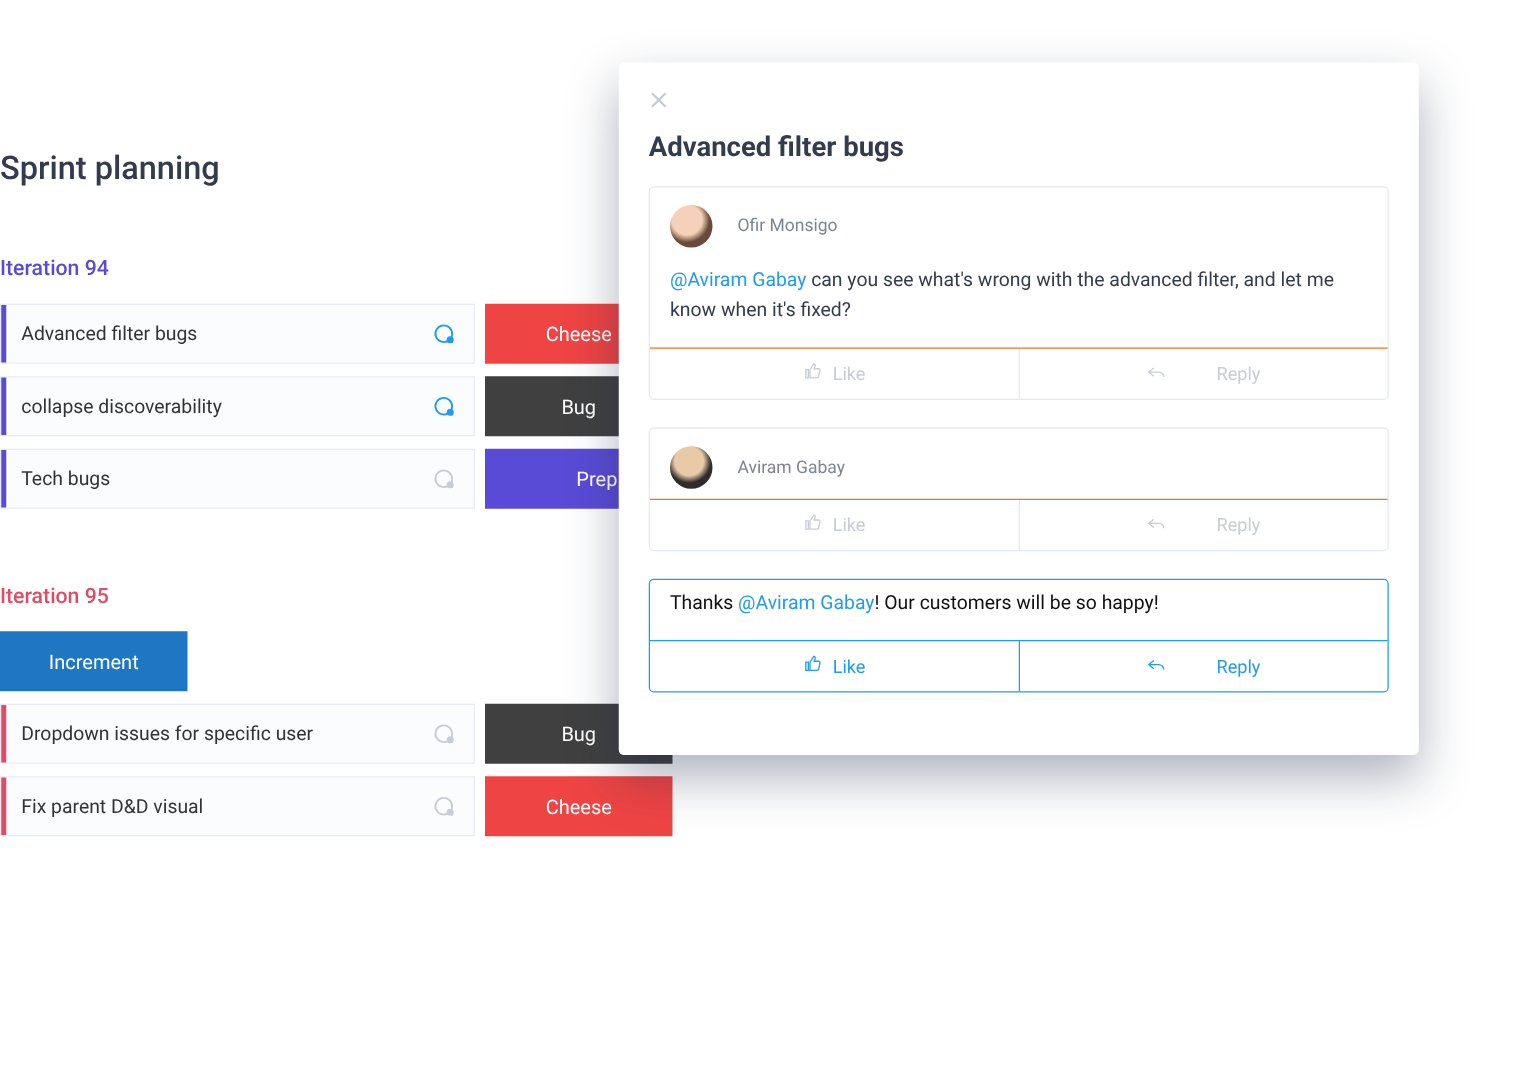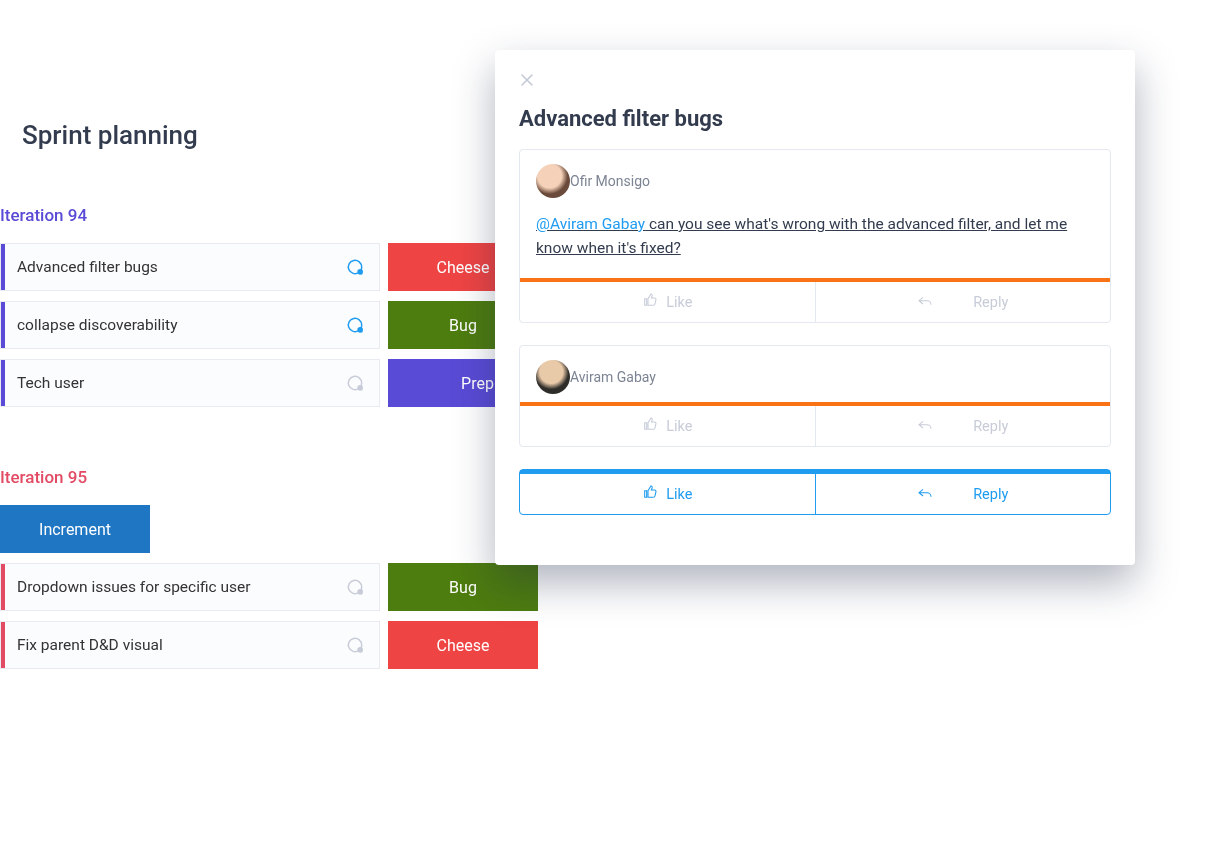--- a/index.html
+++ b/index.html
@@ -17,21 +17,20 @@
   position: absolute;
   left: 0;
   top: 120px;
   width: 560px;
 }
 .board-title {
   font-size: 26px;
   font-weight: 500;
   color: #333c4e;
   margin-bottom: 55px;
-  padding-left: 22px;
 }
 .iteration {
   margin-bottom: 60px;
 }
 .iteration-header {
   font-size: 17px;
   font-weight: 500;
   margin-bottom: 18px;
 }
 .iteration.purple .iteration-header { color: #5a4bd6; margin-top: 12px; }
@@ -75,21 +74,21 @@
 .tag {
   flex: 0 0 150px;
   height: 48px;
   display: flex;
   align-items: center;
   justify-content: center;
   color: #fff;
   font-size: 16px;
 }
 .tag.pink { background: #ef4444; }
-.tag.red  { background: #4d7c0f; }
+.tag.red  { background: #404040; }
 .tag.purple { background: #5a4bd6; padding-left: 29px; }
 .tag.blue { background: #1f76c2; }
 
 
 .panel {
   position: absolute;
   left: 495px;
   top: 50px;
   width: 640px;
   background: #fff;
@@ -113,49 +112,48 @@
   border: 1px solid #e4e8f0;
   border-radius: 4px;
   margin-bottom: 22px;
 }
 .comment.highlight {
   border-color: #1f9cf0;
 }
 .comment-head {
   display: flex;
   align-items: center;
-  gap: 0;
+  gap: 20px;
   padding: 14px 16px 8px;
 }
 .avatar {
   width: 34px; height: 34px; border-radius: 50%;
   display:flex; align-items:center; justify-content:center;
   color:#fff; font-size:12px; font-weight:600;
 }
 .avatar.a1 { background: radial-gradient(circle at 40% 35%, #f4d1b8 0 40%, #6a4a3a 60%); }
 .avatar.a2 { background: radial-gradient(circle at 45% 35%, #e8c9a8 0 40%, #2f2d2a 60%); }
 .avatar.a3 { background: radial-gradient(circle at 45% 35%, #f6dcc7 0 38%, #b35a2a 58%); }
 .author {
   font-size: 14px;
   color: #7c8494;
 }
 .comment-body {
   padding: 6px 16px 18px;
   font-size: 15.5px;
   line-height: 1.55;
   color: #333c4e;
-  text-decoration: underline;
 }
 .comment.highlight .comment-body { color:#111; }
 .comment-body .mention {
   color: #1f9cf0;
 }
 .comment-actions {
   display: flex;
-  border-top: 4px solid #f97316;
+  border-top: 1px solid #f97316;
 }
 .comment.highlight .comment-actions { border-top-color:#1f9cf0; }
 .action-btn {
   flex: 1;
   height: 40px;
   display: flex;
   align-items: center;
   justify-content: center;
   gap: 8px;
   font-size: 14.5px;
@@ -199,21 +197,21 @@
     <svg viewBox="0 0 24 24">
                 <path d="M20 12a8 8 0 1 0 -3.5 6.6 L20 20 l-1.2-3.3 A7.9 7.9 0 0 0 20 12 Z" fill="none" stroke-width="1.8" stroke-linejoin="round"></path>
                 <circle class="dot" cx="18.2" cy="17.8" r="3.4"></circle>
               </svg>
   </span>
       </div>
       <div class="tag red">Bug</div>
         </div>
         <div class="row">
       <div class="card">
-        <span>Tech user</span>
+        <span>Tech bugs</span>
 
   <span class="chat-icon inactive">
     <svg viewBox="0 0 24 24">
                 <path d="M20 12a8 8 0 1 0 -3.5 6.6 L20 20 l-1.2-3.3 A7.9 7.9 0 0 0 20 12 Z" fill="none" stroke-width="1.8" stroke-linejoin="round"></path>
                 <circle class="dot" cx="18.2" cy="17.8" r="3.4"></circle>
               </svg>
   </span>
       </div>
       <div class="tag purple">Prep</div>
         </div>
@@ -296,20 +294,21 @@
       </div>
       <div class="action-btn">
         <span><svg viewBox="0 0 24 24">
                 <path d="M9 8 L3 13 L9 18 M3 13 H15 a6 6 0 0 1 6 6"></path>
               </svg></span>
         <span>Reply</span>
       </div>
     </div>
       </div>
       <div class="comment highlight">
+    <div class="comment-body"><span>Thanks </span><span class="mention">@Aviram Gabay</span><span>! Our customers will be so happy!</span></div>
     <div class="comment-actions">
       <div class="action-btn">
         <span><svg viewBox="0 0 24 24">
                 <path d="M7 10v10H4V10h3zm2 10V10l4.5-7 .8.4c.8.4 1.2 1.3 1 2.2L14 9h5a2 2 0 0 1 2 2l-1.7 7.4A2 2 0 0 1 17.4 20H9z"></path>
               </svg></span>
         <span>Like</span>
       </div>
       <div class="action-btn">
         <span><svg viewBox="0 0 24 24">
                 <path d="M9 8 L3 13 L9 18 M3 13 H15 a6 6 0 0 1 6 6"></path>

